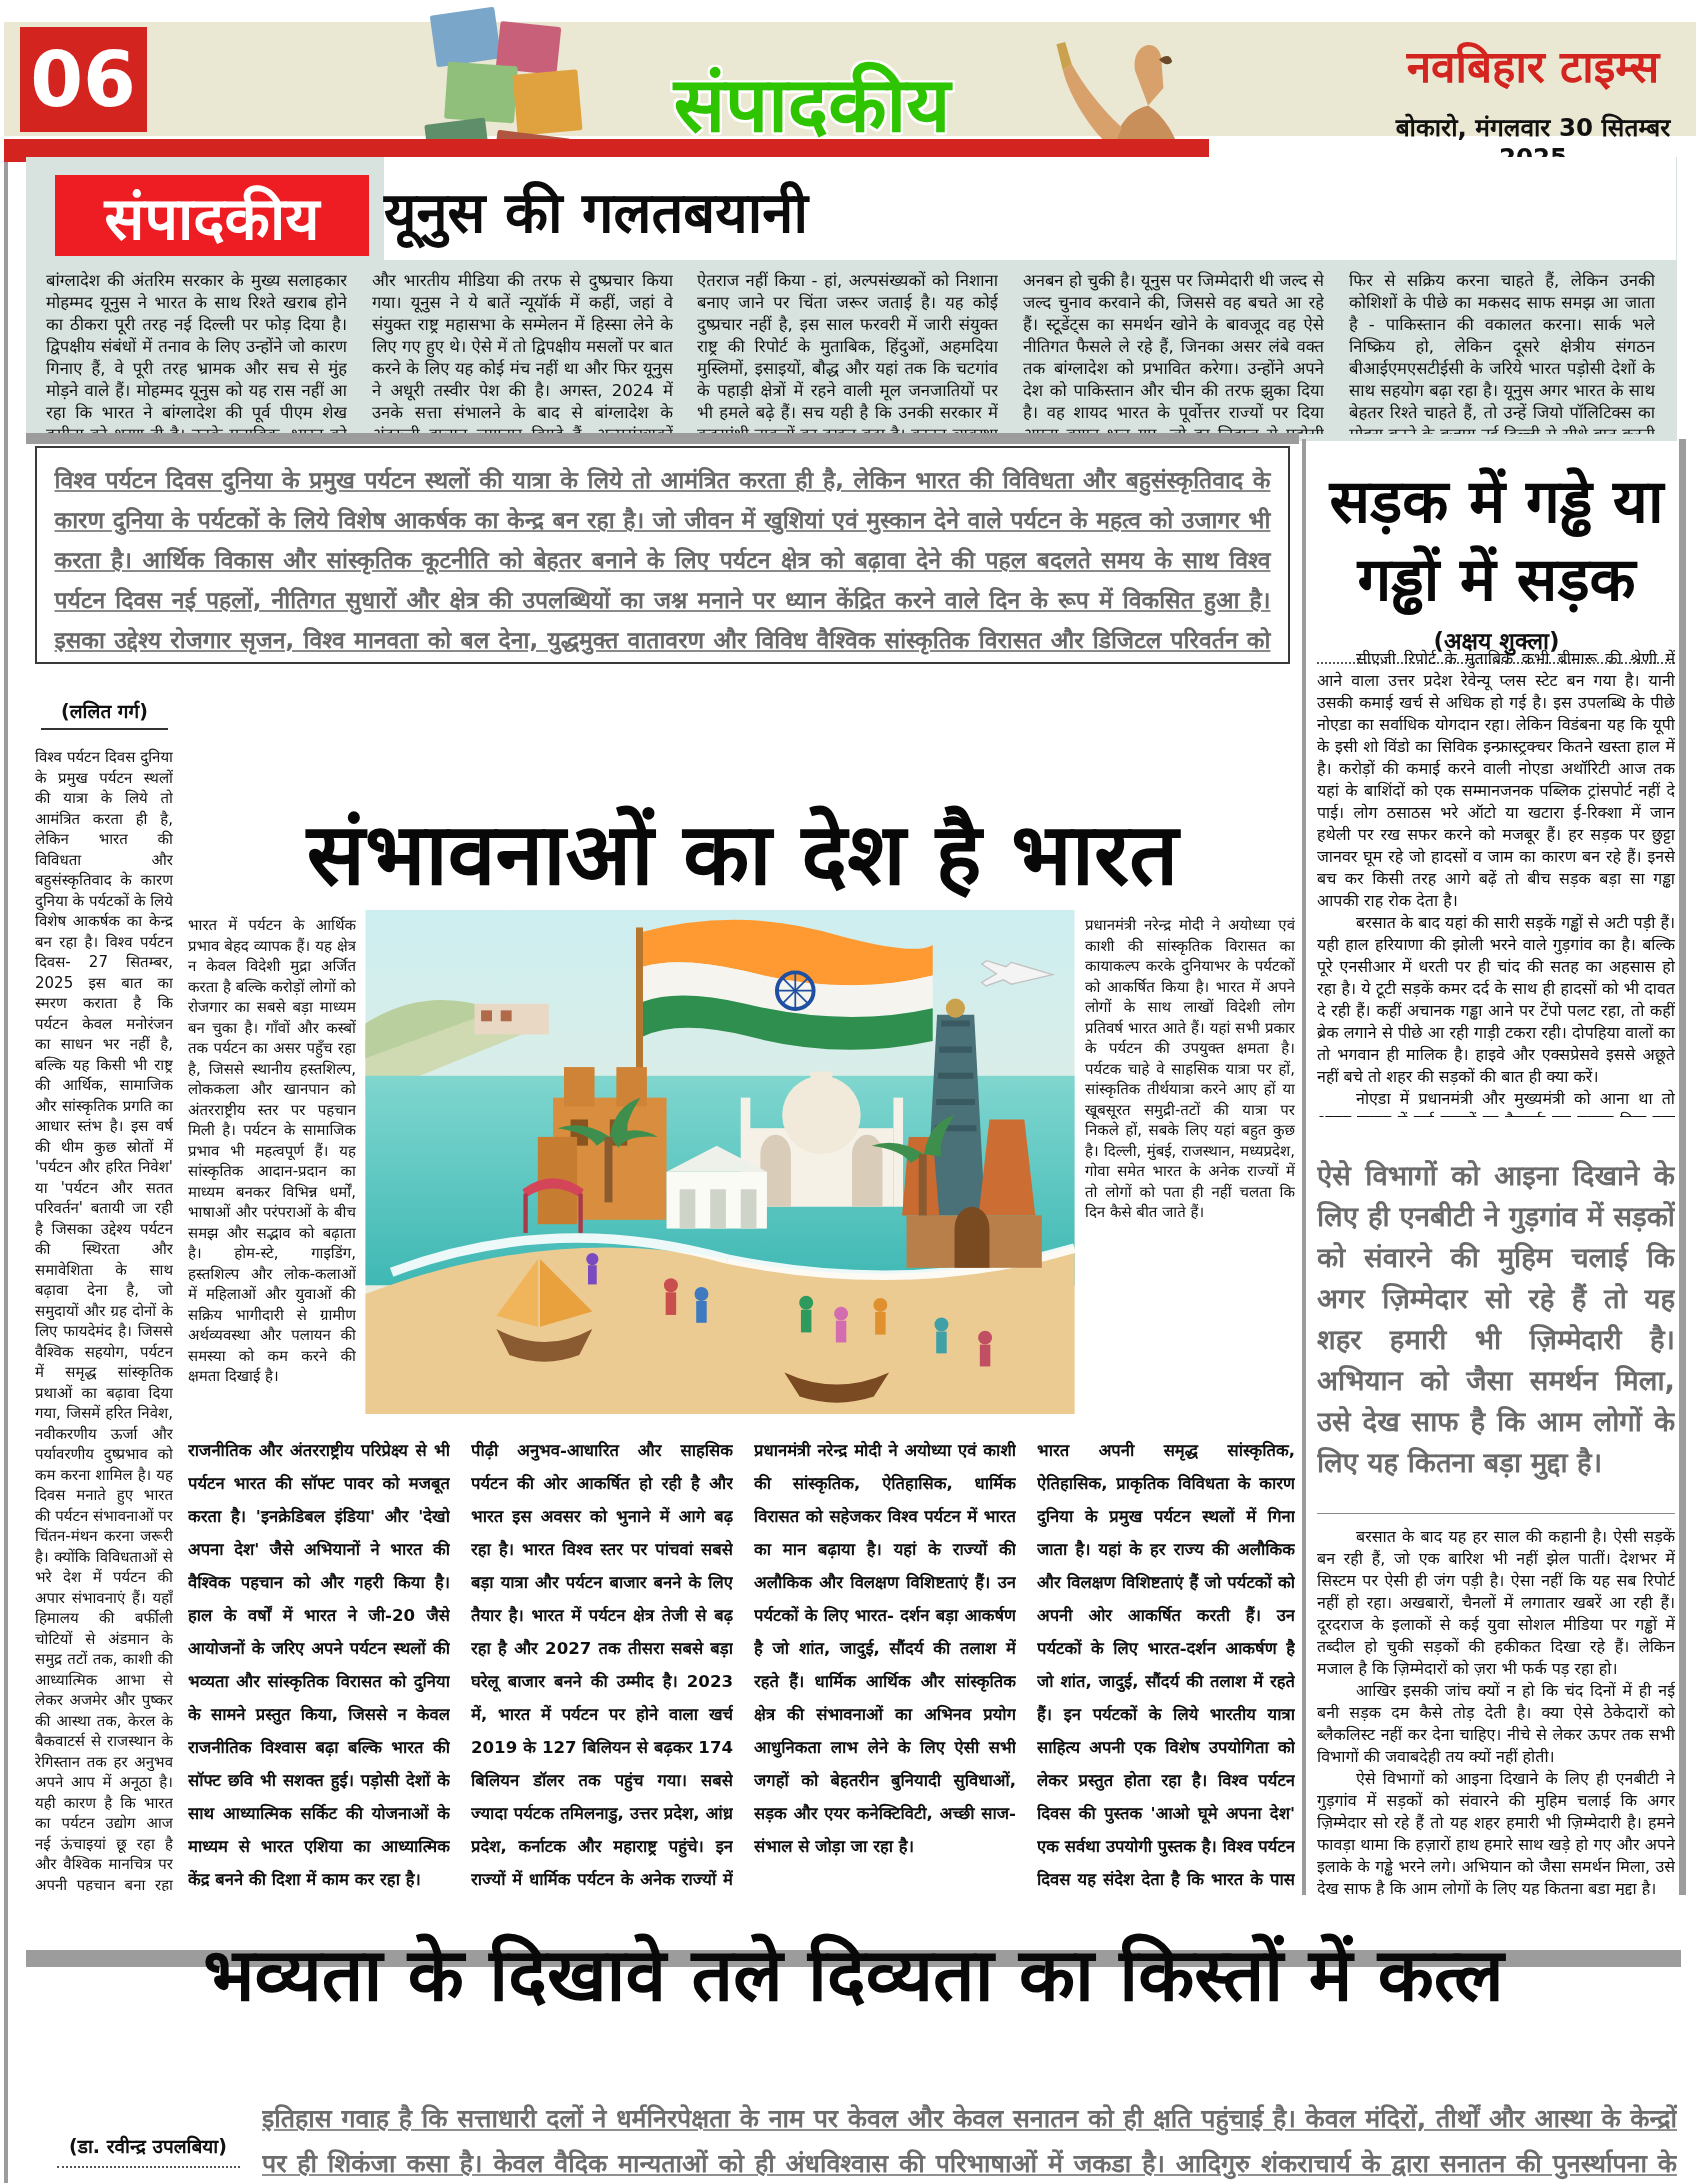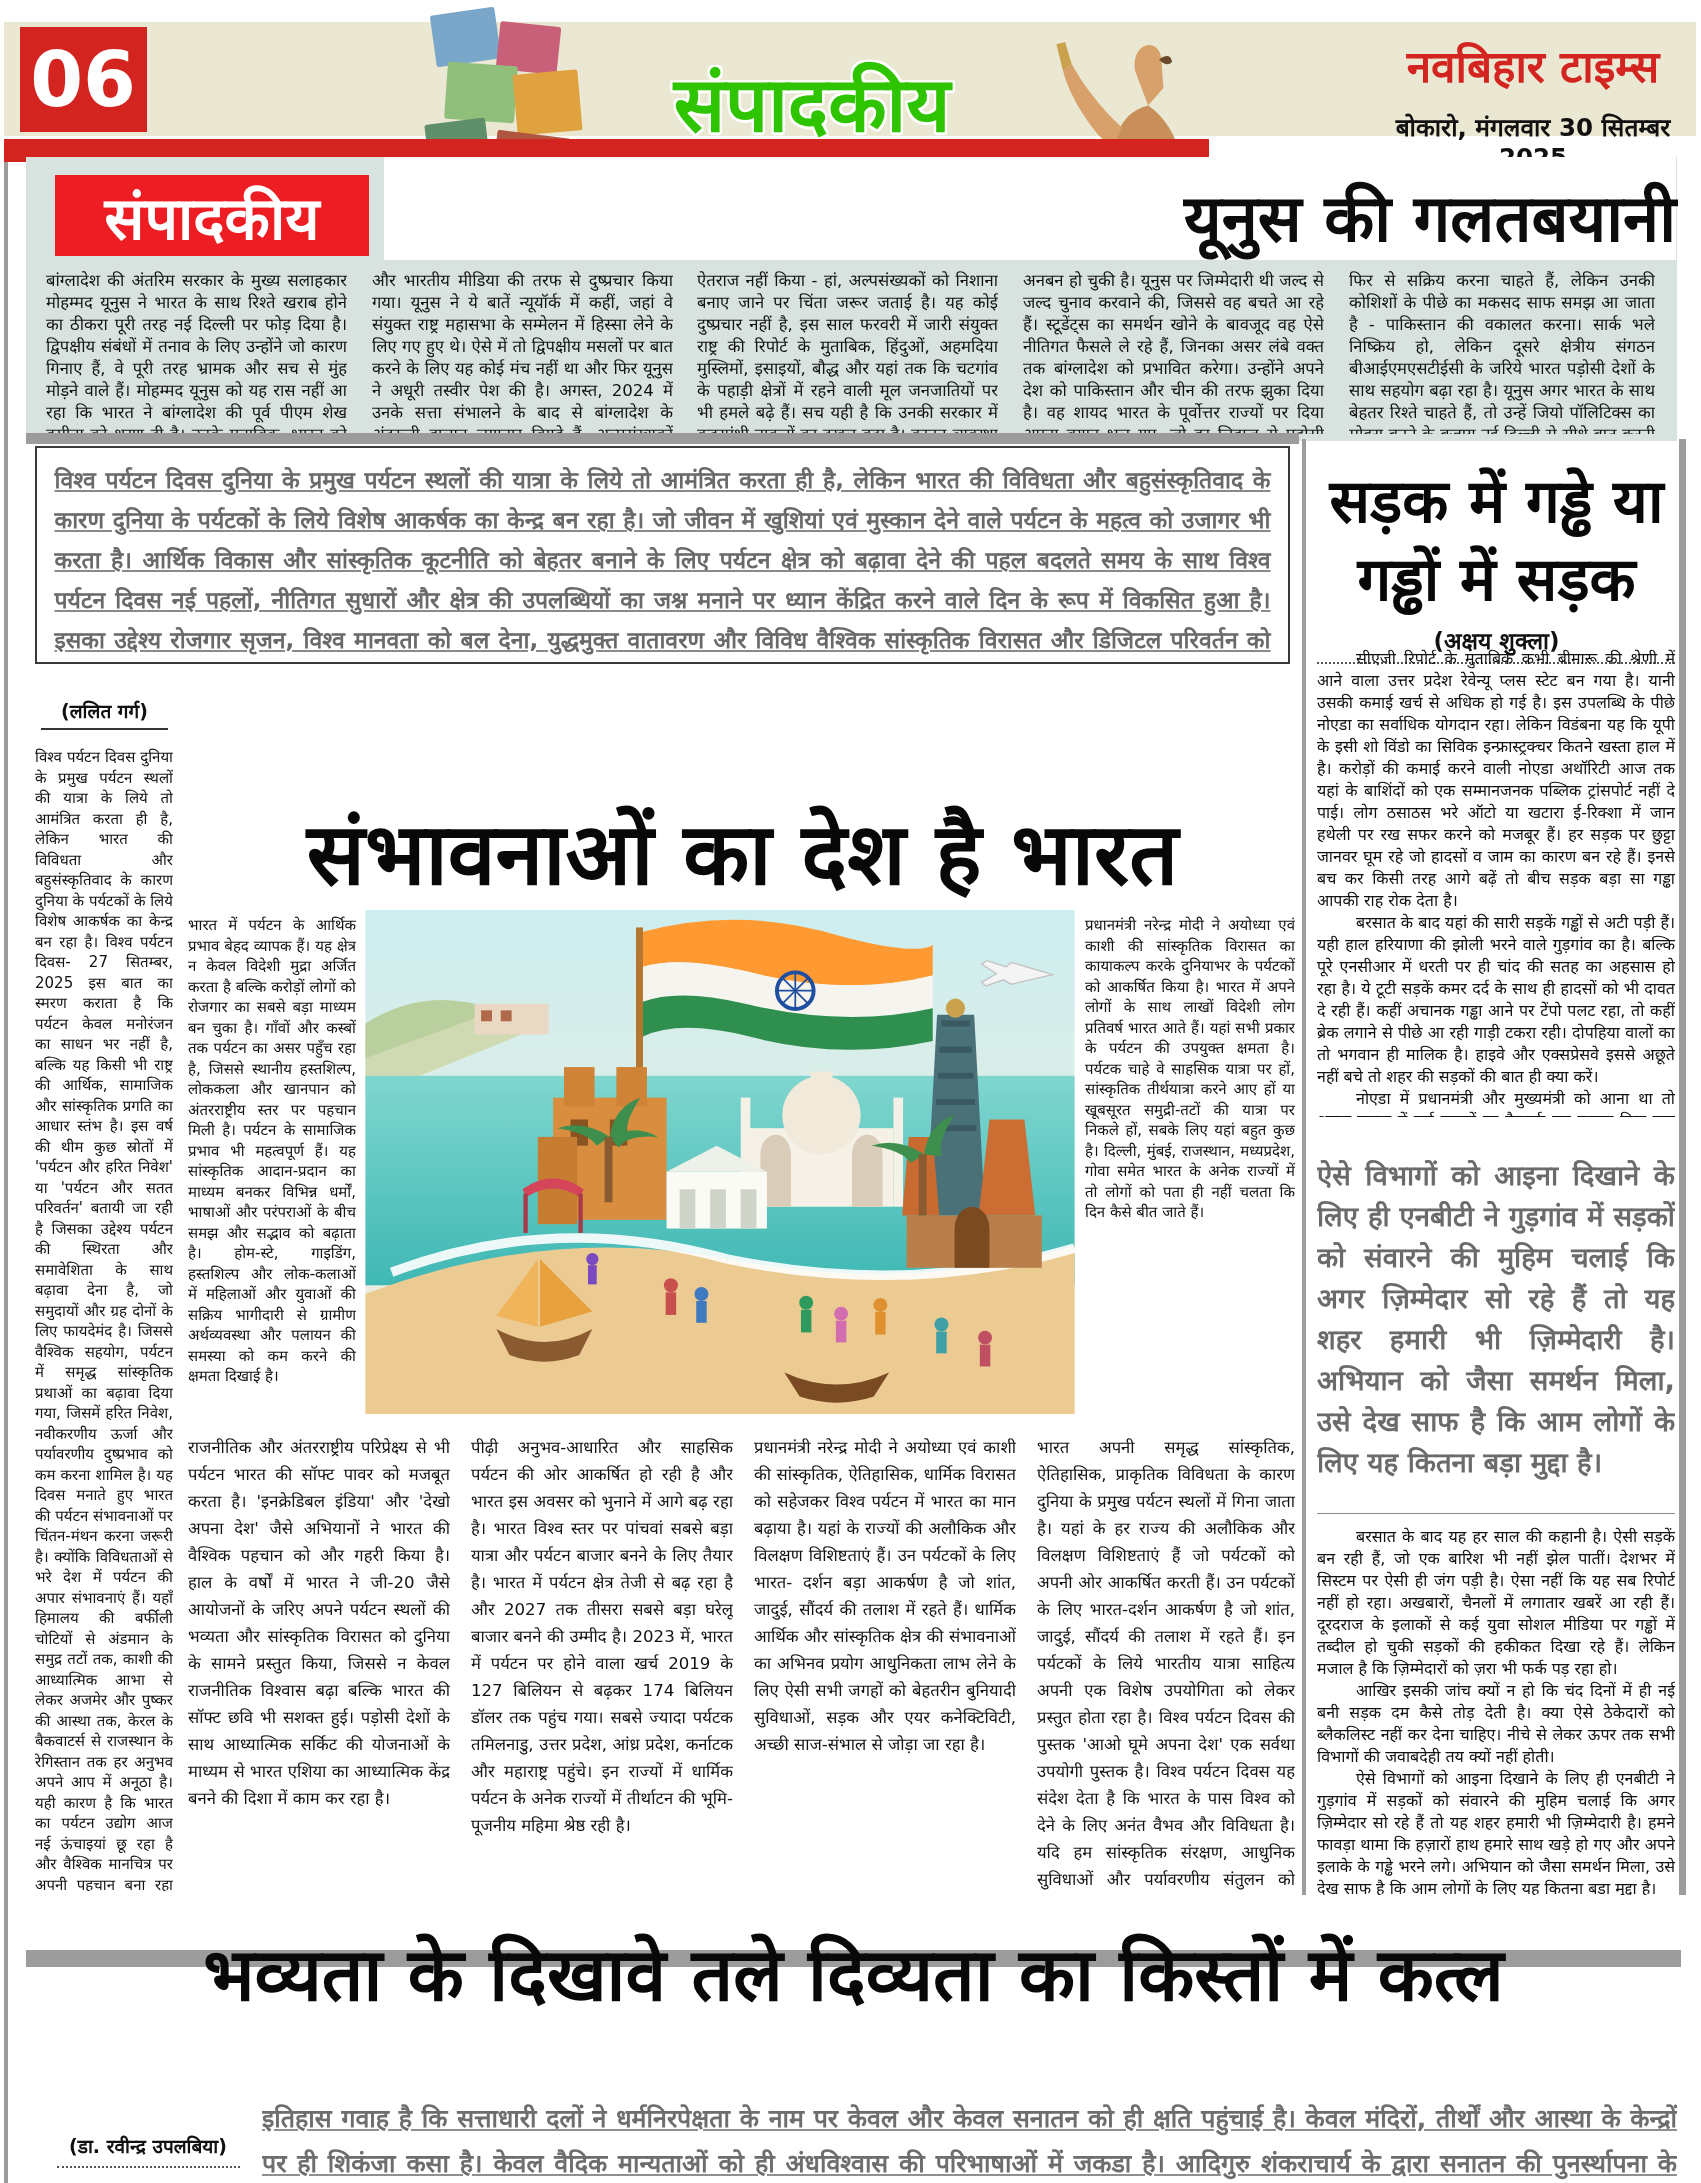--- a/index.html
+++ b/index.html
@@ -15,30 +15,30 @@
   .sectitle{color:#2fc400;font-weight:bold;font-size:76px;text-align:center;
             text-shadow:-2.2px -2.2px 0 #fff,2.2px -2.2px 0 #fff,-2.2px 2.2px 0 #fff,2.2px 2.2px 0 #fff,0 3.1px 0 #fff;}
   .masthead{color:#d42420;font-weight:bold;font-size:44px;text-align:center;}
   .dateline{color:#111;font-weight:bold;font-size:24.5px;text-align:center;margin-top:18px;}
   .redbar{background:#d42420;}
   
   .edpanel{background:#d8e3df;}
   .edwhite{background:#ffffff;}
   .edlabel{background:#ee1c23;color:#fff;font-weight:bold;font-size:59px;
            display:flex;align-items:center;justify-content:center;}
-  .edheadline{font-weight:bold;font-size:65px;text-align:right;color:#0c0c0c;}
+  .edheadline{font-weight:bold;font-size:56px;text-align:left;color:#0c0c0c;}
   .edcol{font-size:16.6px;line-height:22px;}
   
   .introbox{border:2.2px solid #3a3a3a;background:#fff;}
   .introtext{color:#6a6a6a;font-weight:bold;font-size:23px;line-height:40px;
              text-decoration:underline;text-decoration-color:#8a8a8a;}
   .byline{font-weight:bold;font-size:19px;text-align:center;}
   .smallcol{font-size:15px;line-height:20.5px;}
   .ftheadline{font-weight:bold;font-size:86px;line-height:111px;text-align:center;color:#080808;}
-  .bodycol{font-size:16.6px;line-height:27px;}
+  .bodycol{font-size:16.6px;line-height:33px;font-weight:bold;}
   .graybar{background:#9c9c9c;}
   .vline{background:#9c9c9c;}
   
   .roadhead{font-weight:bold;font-size:60px;line-height:76px;text-align:center;color:#080808;}
   .roadby{font-weight:bold;font-size:23px;text-align:center;}
   .dotted{border-top:2.6px dotted #555;}
   .roadbody{font-size:16px;line-height:22px;}
   .pullquote{color:#6b6b6b;font-weight:bold;font-size:27.5px;line-height:41px;}
   .thinrule{border-top:1.7px solid #8a8a8a;}
   .indent p, p.ip{text-indent:39px;margin:0;}

